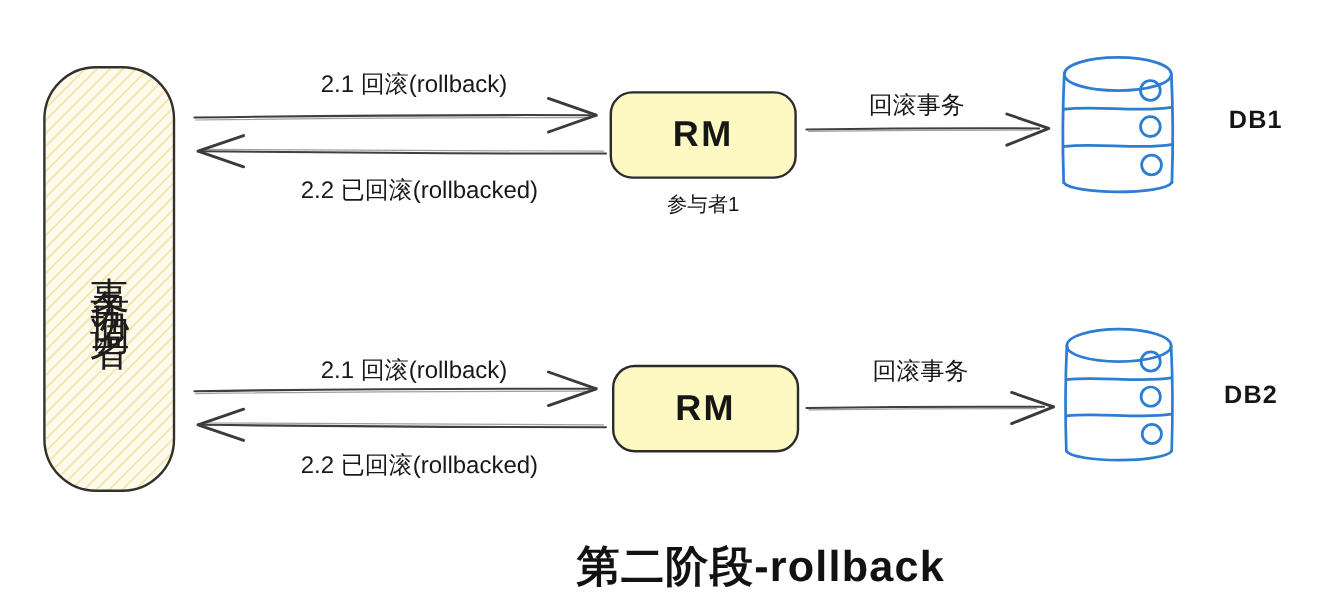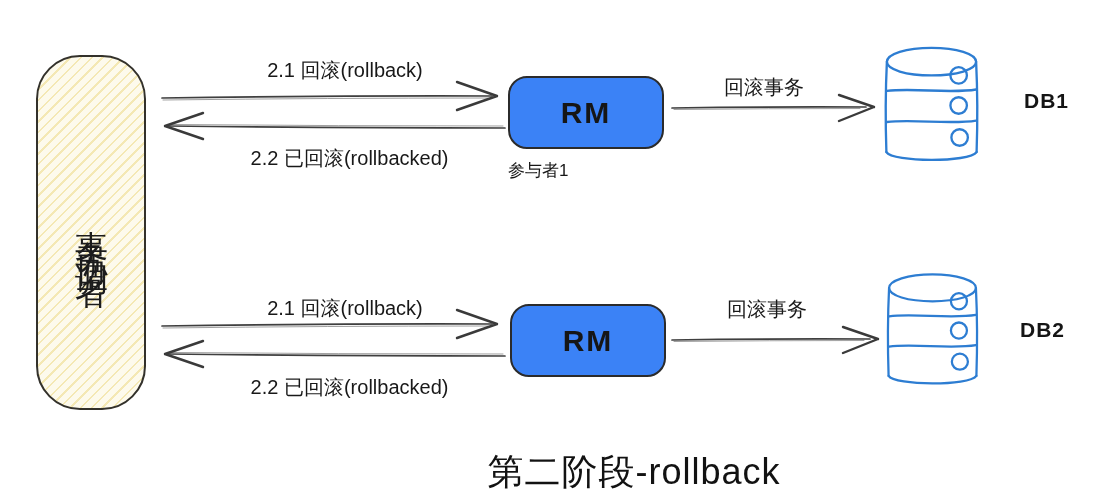--- a/index.html
+++ b/index.html
@@ -14,39 +14,39 @@
     border:2.5px solid #33312b;border-radius:44px;
     background:repeating-linear-gradient(135deg,#f4e8b4 0px,#f4e8b4 1.8px,#fdfaec 1.8px,#fdfaec 7.5px);
     display:flex;align-items:center;justify-content:center;box-sizing:border-box;
   }
   .coordinator span{
     writing-mode:vertical-rl;text-orientation:upright;
     font-size:33px;letter-spacing:0.34em;color:#1c1c1c;font-weight:500;
   }
   .rm-box{
     width:156px;height:73px;border:2.5px solid #2b2b2b;border-radius:19px;
-    background:#3b82f6;display:flex;align-items:center;justify-content:center;
+    background:#fef9c3;display:flex;align-items:center;justify-content:center;
     box-sizing:border-box;font-size:30px;font-weight:700;letter-spacing:2px;color:#161616;
   }
   .rm-1{left:508px;top:76px;} .rm-2{left:510px;top:304px;}
   .arrow-label{font-size:20px;text-align:center;white-space:nowrap;color:#181818;font-weight:500;}
   .req-1{left:225px;top:57px;width:240px;}
   .res-1{left:222px;top:145px;width:255px;}
   .req-2{left:225px;top:295px;width:240px;}
   .res-2{left:222px;top:374px;width:255px;}
   .dbarrow-1{left:688px;top:74px;width:152px;}
   .dbarrow-2{left:691px;top:296px;width:152px;}
-  .participant{font-size:17px;white-space:nowrap;color:#161616;}
+  .participant{font-size:17px;text-align:center;white-space:nowrap;color:#161616;}
   .part-1{left:508px;top:159px;width:156px;}
   .part-2{left:510px;top:389px;width:156px;}
   .db-label{font-size:21px;letter-spacing:1px;font-weight:600;color:#151515;white-space:nowrap;}
   .dbl-1{left:1024px;top:89px;} .dbl-2{left:1020px;top:318px;}
   .title{
     left:404px;top:448px;width:460px;text-align:center;
-    font-size:36px;font-weight:400;color:#121212;letter-spacing:1px;white-space:nowrap;
+    font-size:36px;font-weight:700;color:#121212;letter-spacing:1px;white-space:nowrap;
   }
   .stroke-main{stroke:#3f3f3f;stroke-width:1.7;fill:none;stroke-linecap:round;}
   .stroke-ghost{stroke:#8f8f8f;stroke-width:1;fill:none;stroke-linecap:round;opacity:.85;}
   .head{stroke:#3a3a3a;stroke-width:2.4;fill:none;stroke-linecap:round;stroke-linejoin:round;}
   .db-stroke{stroke:#2d7dd2;stroke-width:2.4;fill:none;stroke-linecap:round;}
   .db-fill{fill:#ffffff;stroke:none;}
 </style>
 </head>
 <body>
 

